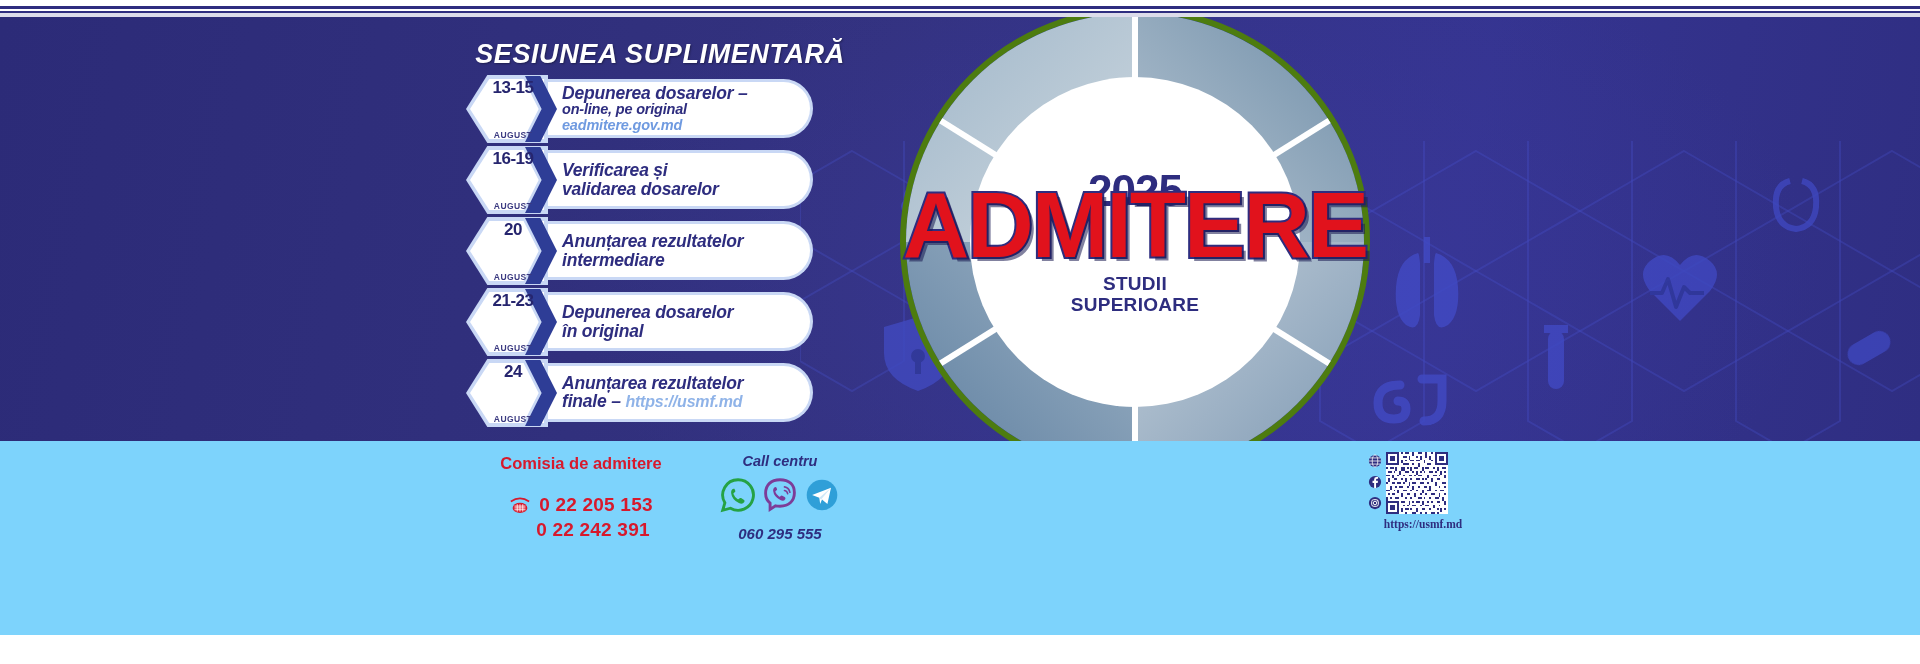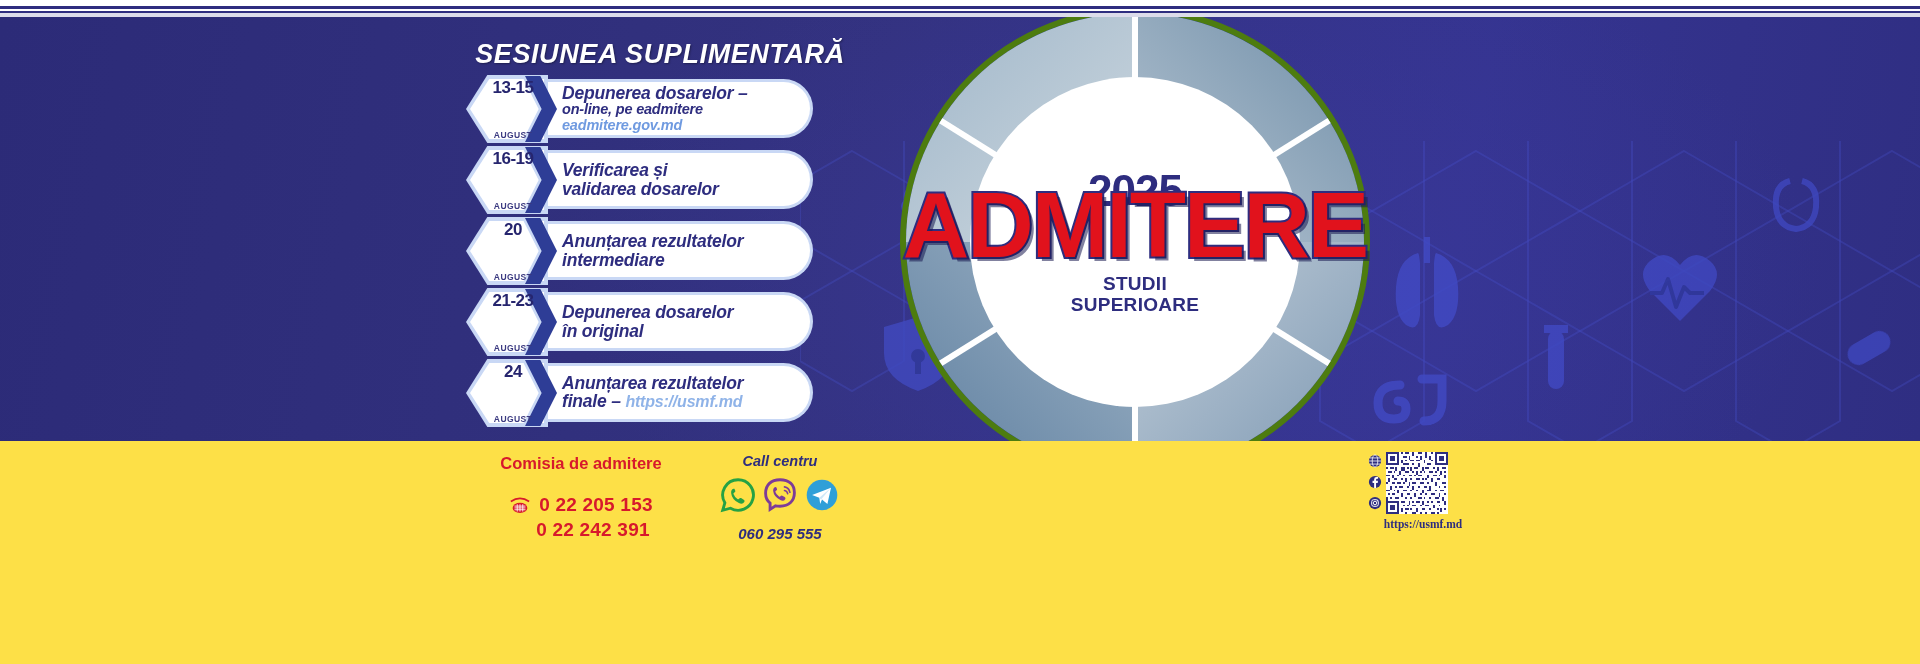--- a/index.html
+++ b/index.html
@@ -143,21 +143,21 @@
     paint-order: stroke fill;
     text-shadow: 4px 4px 0 rgba(25,25,80,.55);
     z-index:6;
   }
   .logo-sub {
     color:#2e2d7f; font-weight:bold; font-size:19px; line-height:1.12;
     text-align:center; letter-spacing:.3px; margin-top:58px;
   }
 
   
-  .footer { position:absolute; left:0; top:441px; width:1920px; height:223px; background:#fde047; }
+  .footer { position:absolute; left:0; top:441px; width:1920px; height:194px; background:#7dd3fc; }
 
   .comisia {
     position:absolute; left:466px; top:13px; width:230px; text-align:center;
   }
   .comisia-title { color:#d7192c; font-weight:bold; font-size:16.5px; }
   .phone-line { display:flex; align-items:center; justify-content:center; margin-top:21px; }
   .phone-ico { width:22px; height:18px; margin-right:8px; }
   .phone-num { color:#d7192c; font-weight:bold; font-size:19px; letter-spacing:.2px; }
   .phone-num.second { margin-top:3px; margin-left:24px; }
 
@@ -264,21 +264,21 @@
     </div>
 
     <div class="headline">SESIUNEA SUPLIMENTARĂ</div>
 
     <div class="timeline">
 
       <div class="trow">
         <div class="tpill">
           <div class="tpill-txt">
             <span>Depunerea dosarelor –</span>
-            <span class="sub">on-line, pe eadmitere</span>
+            <span class="sub">on-line, pe original</span>
             <span class="sub lnk">eadmitere.gov.md</span>
           </div>
         </div>
         <div class="thex">
           <div class="shape-outer"></div>
             <div class="shape"></div>
           <div class="arrow-lt"></div>
             <div class="arrow"></div>
           <div class="txt">
             <span class="d">13-15</span>

